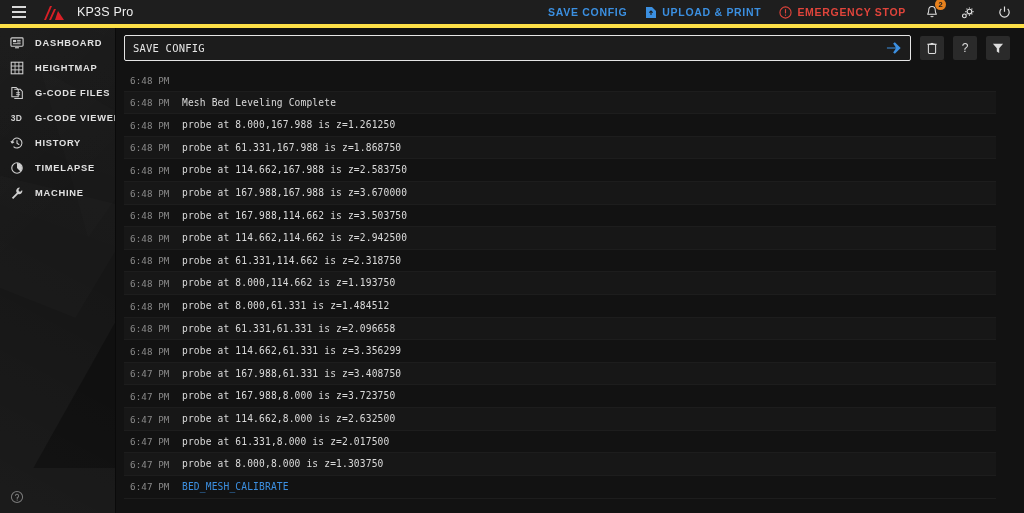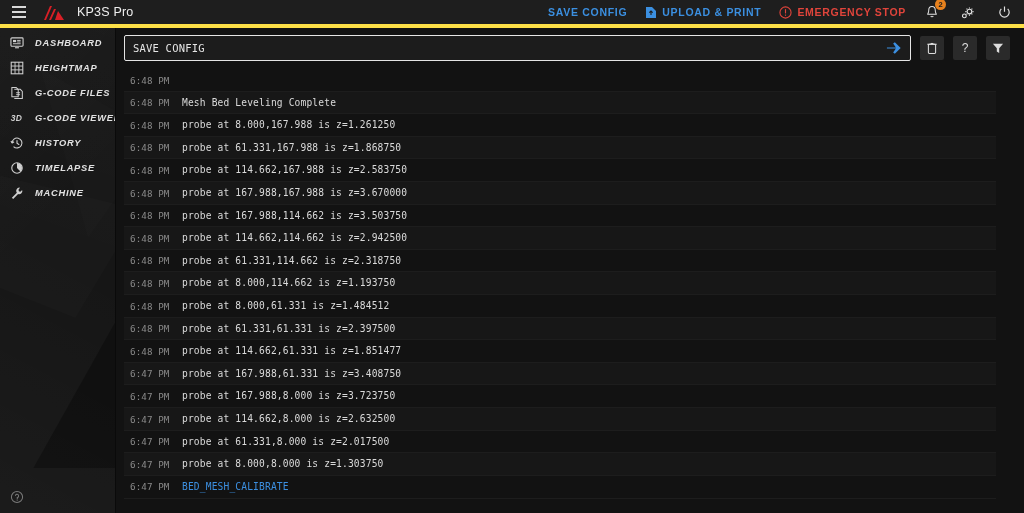--- a/index.html
+++ b/index.html
@@ -75,21 +75,21 @@
   .f2 { top: 250px; left: 10px; width: 130px; height: 190px;
         background: rgba(0,0,0,.30);
         clip-path: polygon(100% 0, 100% 100%, 18% 100%); }
   .f3 { top: 40px; left: 40px; width: 120px; height: 170px;
         background: rgba(255,255,255,.012);
         clip-path: polygon(0 0, 100% 40%, 40% 100%); }
 
   .sb-item {
     position: relative; z-index: 2;
     height: 25px; display: flex; align-items: center;
-    padding-left: 9px; gap: 11px; cursor: pointer; font-style: italic;
+    padding-left: 9px; gap: 11px; cursor: pointer;
   }
   .sb-item .sb-ico {
     width: 15px; height: 15px; flex: 0 0 15px;
     display: flex; align-items: center; justify-content: center;
     color: #cfcfcf;
   }
   .sb-item .sb-label {
     font-size: 9.3px; font-weight: bold; letter-spacing: .75px; color: #e2e2e2;
     white-space: nowrap;
   }
@@ -383,25 +383,25 @@
           <div class="crow alt">
             <div class="ctime">6:48 PM</div>
             <div class="cmsg">probe at 8.000,114.662 is z=1.193750</div>
           </div>
           <div class="crow">
             <div class="ctime">6:48 PM</div>
             <div class="cmsg">probe at 8.000,61.331 is z=1.484512</div>
           </div>
           <div class="crow alt">
             <div class="ctime">6:48 PM</div>
-            <div class="cmsg">probe at 61.331,61.331 is z=2.397500</div>
-          </div>
-          <div class="crow">
-            <div class="ctime">6:48 PM</div>
-            <div class="cmsg">probe at 114.662,61.331 is z=1.851477</div>
+            <div class="cmsg">probe at 61.331,61.331 is z=2.096658</div>
+          </div>
+          <div class="crow">
+            <div class="ctime">6:48 PM</div>
+            <div class="cmsg">probe at 114.662,61.331 is z=3.356299</div>
           </div>
           <div class="crow alt">
             <div class="ctime">6:47 PM</div>
             <div class="cmsg">probe at 167.988,61.331 is z=3.408750</div>
           </div>
           <div class="crow">
             <div class="ctime">6:47 PM</div>
             <div class="cmsg">probe at 167.988,8.000 is z=3.723750</div>
           </div>
           <div class="crow alt">

